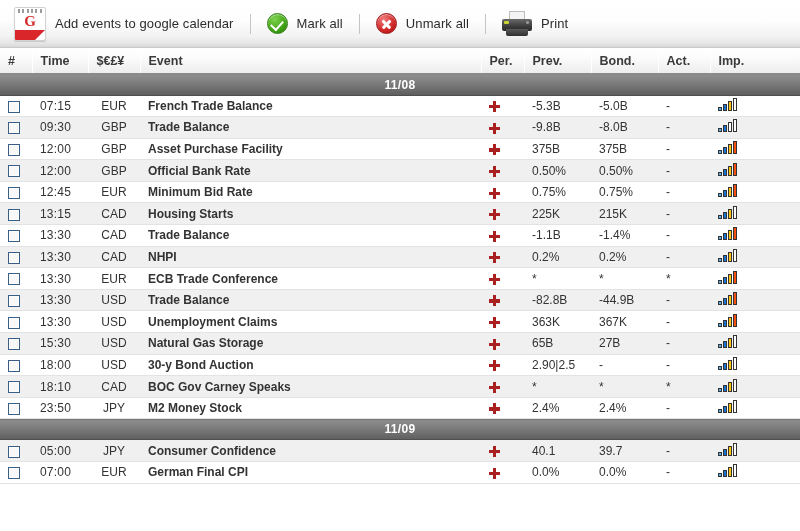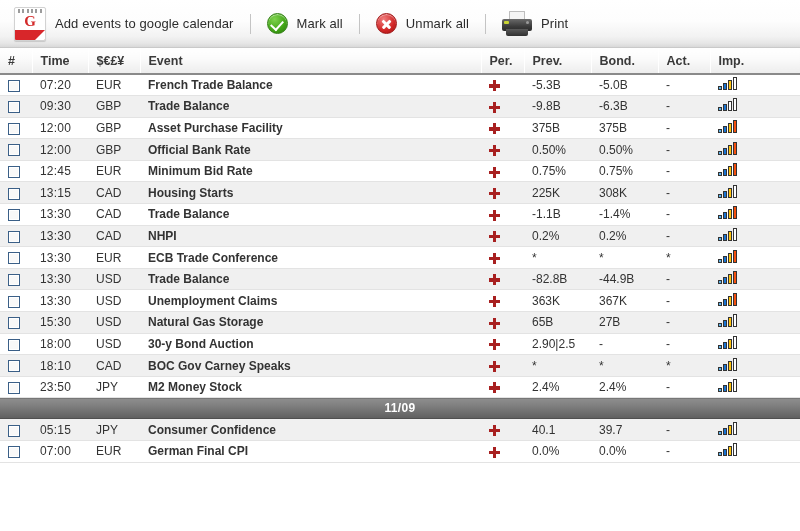--- a/index.html
+++ b/index.html
@@ -175,21 +175,21 @@
     border-bottom: 1px solid #e3e3e3;
     white-space: nowrap;
     overflow: hidden;
     font-size: 12px;
   }
   tr.odd  td { background: #ffffff; }
   tr.even td { background: #f0f0f0; }
 
   td.cb      { padding-left: 10px; }
   td.time    { color: #333; font-size: 12px; letter-spacing: .2px; }
-  td.cur     { color: #444; font-size: 12px; }
+  td.cur     { color: #444; font-size: 12px; text-align: center; }
   td.event   { font-weight: bold; color: #2e2e2e; font-size: 12px; margin-top: 44px; }
   td.per     { text-align: left; padding-left: 8px; }
   td.prev, td.fore { color: #333; }
   td.act     { color: #333; }
   td.imp     { padding-left: 8px; }
 
   tr.date-row td {
     background: linear-gradient(to bottom, #8e8e8e 0%, #7d7d7d 40%, #6e6e6e 70%, #5f5f5f 100%);
     color: #ffffff;
     font-weight: bold;
@@ -312,44 +312,47 @@
         <th class="c">$€£¥</th>
         <th class="c">Event</th>
         <th class="c">Per.</th>
         <th class="c">Prev.</th>
         <th class="c">Bond.</th>
         <th class="c">Act.</th>
         <th class="c">Imp.</th>
       </tr>
     </thead>
     <tbody id="cal-body">
-        <tr class="odd">
-          <td class="cb"><span class="chk"></span></td>
-          <td class="time">07:20</td>
+        <tr class="date-row">
+          <td colspan="9">11/08</td>
+        </tr>
+        <tr class="odd">
+          <td class="cb"><span class="chk"></span></td>
+          <td class="time">07:15</td>
           <td class="cur">EUR</td>
           <td class="event">French Trade Balance</td>
           <td class="per"><span class="plus-icon"></span></td>
           <td class="prev">-5.3B</td>
           <td class="fore">-5.0B</td>
           <td class="act">-</td>
           <td class="imp"><span class="imp-bars">
               <i class="b1 f1"></i>
               <i class="b2 f2"></i>
               <i class="b3 f3"></i>
               <i class="b4 h4"></i>
             </span></td>
         </tr>
         <tr class="even">
           <td class="cb"><span class="chk"></span></td>
           <td class="time">09:30</td>
           <td class="cur">GBP</td>
           <td class="event">Trade Balance</td>
           <td class="per"><span class="plus-icon"></span></td>
           <td class="prev">-9.8B</td>
-          <td class="fore">-6.3B</td>
+          <td class="fore">-8.0B</td>
           <td class="act">-</td>
           <td class="imp"><span class="imp-bars">
               <i class="b1 f1"></i>
               <i class="b2 f2"></i>
               <i class="b3 h3"></i>
               <i class="b4 h4"></i>
             </span></td>
         </tr>
         <tr class="odd">
           <td class="cb"><span class="chk"></span></td>
@@ -399,21 +402,21 @@
               <i class="b4 f4"></i>
             </span></td>
         </tr>
         <tr class="even">
           <td class="cb"><span class="chk"></span></td>
           <td class="time">13:15</td>
           <td class="cur">CAD</td>
           <td class="event">Housing Starts</td>
           <td class="per"><span class="plus-icon"></span></td>
           <td class="prev">225K</td>
-          <td class="fore">308K</td>
+          <td class="fore">215K</td>
           <td class="act">-</td>
           <td class="imp"><span class="imp-bars">
               <i class="b1 f1"></i>
               <i class="b2 f2"></i>
               <i class="b3 f3"></i>
               <i class="b4 h4"></i>
             </span></td>
         </tr>
         <tr class="odd">
           <td class="cb"><span class="chk"></span></td>
@@ -557,21 +560,21 @@
               <i class="b2 f2"></i>
               <i class="b3 f3"></i>
               <i class="b4 h4"></i>
             </span></td>
         </tr>
         <tr class="date-row">
           <td colspan="9">11/09</td>
         </tr>
         <tr class="even">
           <td class="cb"><span class="chk"></span></td>
-          <td class="time">05:15</td>
+          <td class="time">05:00</td>
           <td class="cur">JPY</td>
           <td class="event">Consumer Confidence</td>
           <td class="per"><span class="plus-icon"></span></td>
           <td class="prev">40.1</td>
           <td class="fore">39.7</td>
           <td class="act">-</td>
           <td class="imp"><span class="imp-bars">
               <i class="b1 f1"></i>
               <i class="b2 f2"></i>
               <i class="b3 f3"></i>

